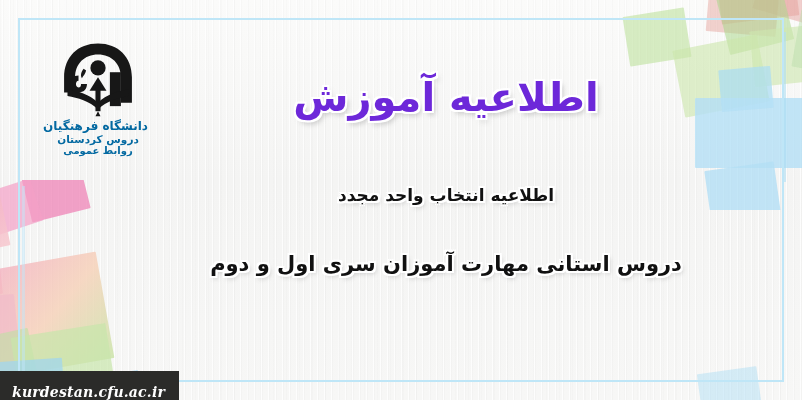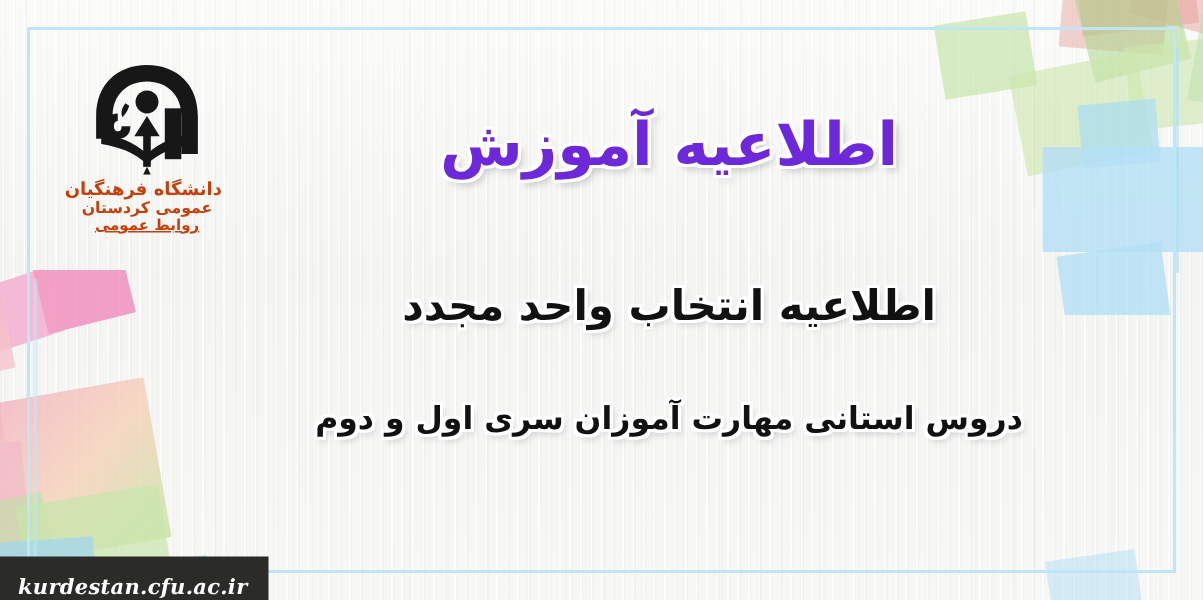--- a/index.html
+++ b/index.html
@@ -80,28 +80,28 @@
     width: 100px;
     text-align: center;
   }
   .logo-emblem { width: 86px; height: 78px; display: block; margin: 0 auto; }
   .logo-lines {
     margin-top: 2px;
     line-height: 1.05;
   }
   .logo-line {
     display: block;
-    color: #c2410c;
+    color: #0369a1;
     font-weight: 700;
     white-space: nowrap;
     transform-origin: center;
   }
   .logo-line-1 { font-size: 12px; letter-spacing: -0.3px; }
   .logo-line-2 { font-size: 10.5px; margin-top: 1px; }
-  .logo-line-3 { font-size: 10px; margin-top: 1px; text-decoration: underline; }
+  .logo-line-3 { font-size: 10px; margin-top: 1px; }
 
   
   .content {
     position: absolute;
     left: 150px;
     right: 60px;
     top: 72px;
     text-align: center;
   }
   .headline {
@@ -111,21 +111,21 @@
     line-height: 1.25;
     letter-spacing: 0px;
     text-shadow:
        2px 0 0 #ffffff, -2px 0 0 #ffffff,
        0 2px 0 #ffffff, 0 -2px 0 #ffffff,
        2px 2px 0 #ffffff, -2px 2px 0 #ffffff,
        2px -2px 0 #ffffff, -2px -2px 0 #ffffff,
        3px 4px 5px rgba(120,120,120,0.35);
   }
   .subtitle {
-    font-size: 28px;
+    font-size: 17px;
     font-weight: 700;
     color: #111111;
     line-height: 1.4;
     text-shadow:
        2px 0 0 #ffffff, -2px 0 0 #ffffff,
        0 2px 0 #ffffff, 0 -2px 0 #ffffff,
        2px 2px 0 #ffffff, -2px 2px 0 #ffffff,
        2px -2px 0 #ffffff, -2px -2px 0 #ffffff,
        2px 3px 4px rgba(120,120,120,0.35);
   }
@@ -225,21 +225,21 @@
 
       <path d="M14 58 C26 60 40 64 50 74 C60 64 74 60 86 58 L86 66 C74 68 60 72 50 82 C40 72 26 68 14 66 Z" fill="#171717"></path>
 
       <path d="M27 42 C21 42 17 46 17 52 C17 58 21 62 27 62 C33 62 37 58 37 52 L30 52 C30 55 29 56 27 56 C25 56 24 54 24 52 C24 50 25 48 27 48 Z" fill="#171717"></path>
       <path d="M33 34 C30 38 29 42 31 45 C33 42 35 40 36 36 Z" fill="#171717"></path>
 
       <path d="M50 84 L47 90 L53 90 Z" fill="#171717"></path>
     </svg>
     <div class="logo-lines">
       <span class="logo-line logo-line-1">دانشگاه فرهنگیان</span>
-      <span class="logo-line logo-line-2">عمومی کردستان</span>
+      <span class="logo-line logo-line-2">دروس کردستان</span>
       <span class="logo-line logo-line-3">روابط عمومی</span>
     </div>
   </div>
 
   <div class="content">
     <div class="headline">اطلاعیه آموزش</div>
     <div class="subtitle sub-1">اطلاعیه انتخاب واحد مجدد</div>
     <div class="subtitle sub-2">دروس استانی مهارت آموزان سری اول و دوم</div>
   </div>
 

